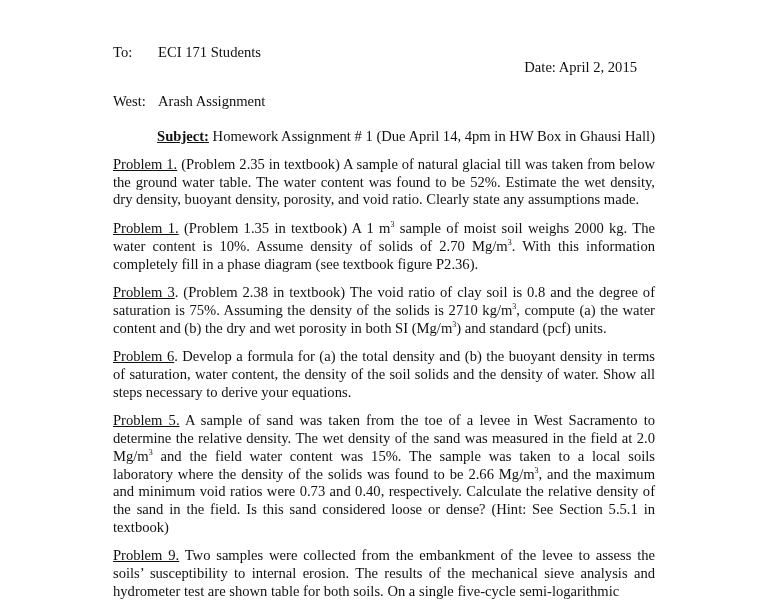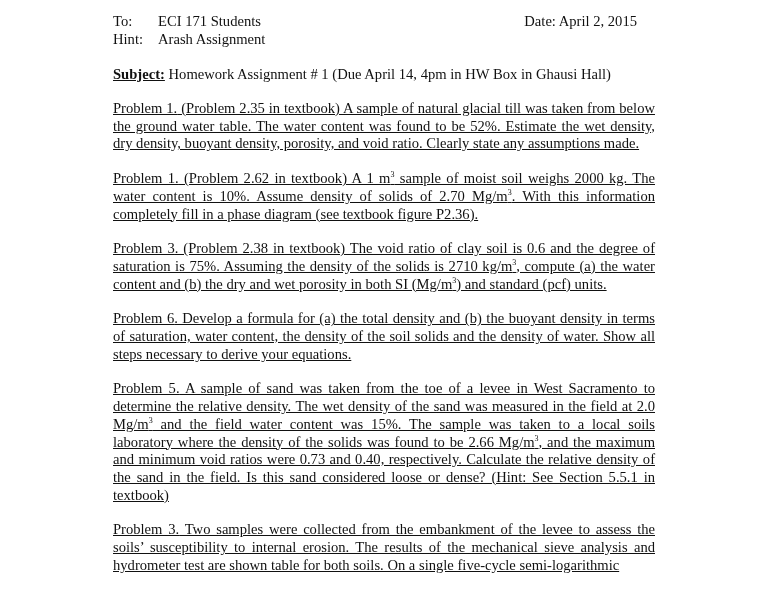--- a/index.html
+++ b/index.html
@@ -1,44 +1,44 @@
 <!DOCTYPE html>
 <html><head>
 <meta charset="utf-8">
 <style>
   html, body { margin: 0; padding: 0; background: #ffffff; }
   body { width: 768px; height: 613px; overflow: hidden; position: relative; color: #111; font-family: "Liberation Serif", serif; font-size: 14.6px; }
   .page { position: absolute; left: 113px; top: 12px; width: 542px; }
-  .hdr-row { position: relative; height: 18px; line-height: 18px; }
+  .hdr-row { position: relative; height: 18px; line-height: 18px; margin-top: 31px; }
   .hdr-label { display: inline-block; width: 45px; }
-  .date { position: absolute; right: 18px; top: 0; }
-  .subject { margin-top: 17px; line-height: 18px; }
+  .date { position: absolute; right: 18px; top: 15px; }
+  .subject { margin-top: 17px; line-height: 18px; text-align: right; }
   .subject .lbl { font-weight: bold; text-decoration: underline; }
-  .prob { margin-top: 17px; line-height: 17.7px; text-align: justify; text-decoration: underline; }
+  .prob { margin-top: 11px; line-height: 17.7px; text-align: justify; }
   .prob .ptitle { text-decoration: underline; }
   sup { font-size: 8px; line-height: 0; vertical-align: super; }
 </style>
 </head>
 <body>
 
 <div class="page">
   <div class="hdr-row">
     <span class="hdr-label">To:</span><span>ECI 171 Students</span>
     <span class="date">Date: April 2, 2015</span>
   </div>
   <div class="hdr-row">
-    <span class="hdr-label">Hint:</span><span>Arash Assignment</span>
+    <span class="hdr-label">West:</span><span>Arash Assignment</span>
   </div>
 
   <div class="subject"><span class="lbl">Subject:</span><span> Homework Assignment # 1 (Due April 14, 4pm in HW Box in Ghausi Hall)</span></div>
 
   <div class="prob"><span class="ptitle">Problem 1.</span><span> (Problem 2.35 in textbook) A sample of natural glacial till was taken from below the ground water table.  The water content was found to be 52%.  Estimate the wet density, dry density, buoyant density, porosity, and void ratio.  Clearly state any assumptions made.</span></div>
 
-  <div class="prob"><span class="ptitle">Problem 1.</span><span> (Problem 2.62 in textbook) A 1 m</span><sup>3</sup><span> sample of moist soil weighs 2000 kg.  The water content is 10%.  Assume density of solids of 2.70 Mg/m</span><sup>3</sup><span>.  With this information completely fill in a phase diagram (see textbook figure P2.36).</span></div>
+  <div class="prob"><span class="ptitle">Problem 1.</span><span> (Problem 1.35 in textbook) A 1 m</span><sup>3</sup><span> sample of moist soil weighs 2000 kg.  The water content is 10%.  Assume density of solids of 2.70 Mg/m</span><sup>3</sup><span>.  With this information completely fill in a phase diagram (see textbook figure P2.36).</span></div>
 
-  <div class="prob"><span class="ptitle">Problem 3</span><span>. (Problem 2.38 in textbook) The void ratio of clay soil is 0.6 and the degree of saturation is 75%.  Assuming the density of the solids is 2710 kg/m</span><sup>3</sup><span>, compute (a) the water content and (b) the dry and wet porosity in both SI (Mg/m</span><sup>3</sup><span>) and standard (pcf) units.</span></div>
+  <div class="prob"><span class="ptitle">Problem 3</span><span>. (Problem 2.38 in textbook) The void ratio of clay soil is 0.8 and the degree of saturation is 75%.  Assuming the density of the solids is 2710 kg/m</span><sup>3</sup><span>, compute (a) the water content and (b) the dry and wet porosity in both SI (Mg/m</span><sup>3</sup><span>) and standard (pcf) units.</span></div>
 
   <div class="prob"><span class="ptitle">Problem 6</span><span>. Develop a formula for (a) the total density and (b) the buoyant density in terms of saturation, water content, the density of the soil solids and the density of water.  Show all steps necessary to derive your equations.</span></div>
 
   <div class="prob"><span class="ptitle">Problem 5.</span><span>  A sample of sand was taken from the toe of a levee in West Sacramento to determine the relative density. The wet density of the sand was measured in the field at 2.0 Mg/m</span><sup>3</sup><span> and the field water content was 15%.  The sample was taken to a local soils laboratory where the density of the solids was found to be 2.66 Mg/m</span><sup>3</sup><span>, and the maximum and minimum void ratios were 0.73 and 0.40, respectively.  Calculate the relative density of the sand in the field. Is this sand considered loose or dense? (Hint: See Section 5.5.1 in textbook)</span></div>
 
-  <div class="prob"><span class="ptitle">Problem 3.</span><span> Two samples were collected from the embankment of the levee to assess the soils’ susceptibility to internal erosion. The results of the mechanical sieve analysis and hydrometer test are shown table for both soils. On a single five-cycle semi-logarithmic</span></div>
+  <div class="prob"><span class="ptitle">Problem 9.</span><span> Two samples were collected from the embankment of the levee to assess the soils’ susceptibility to internal erosion. The results of the mechanical sieve analysis and hydrometer test are shown table for both soils. On a single five-cycle semi-logarithmic</span></div>
 </div>
 
 </body></html>

